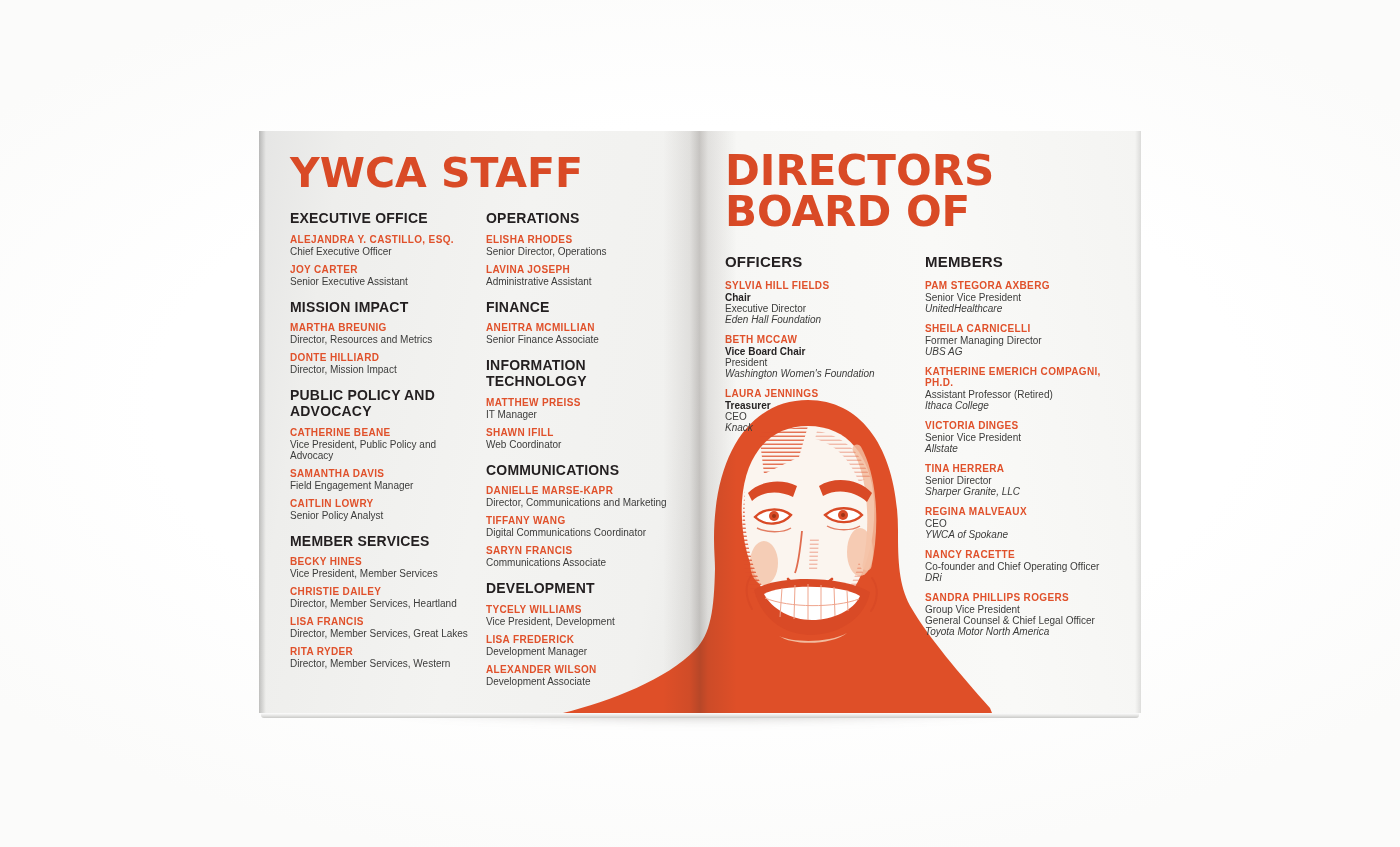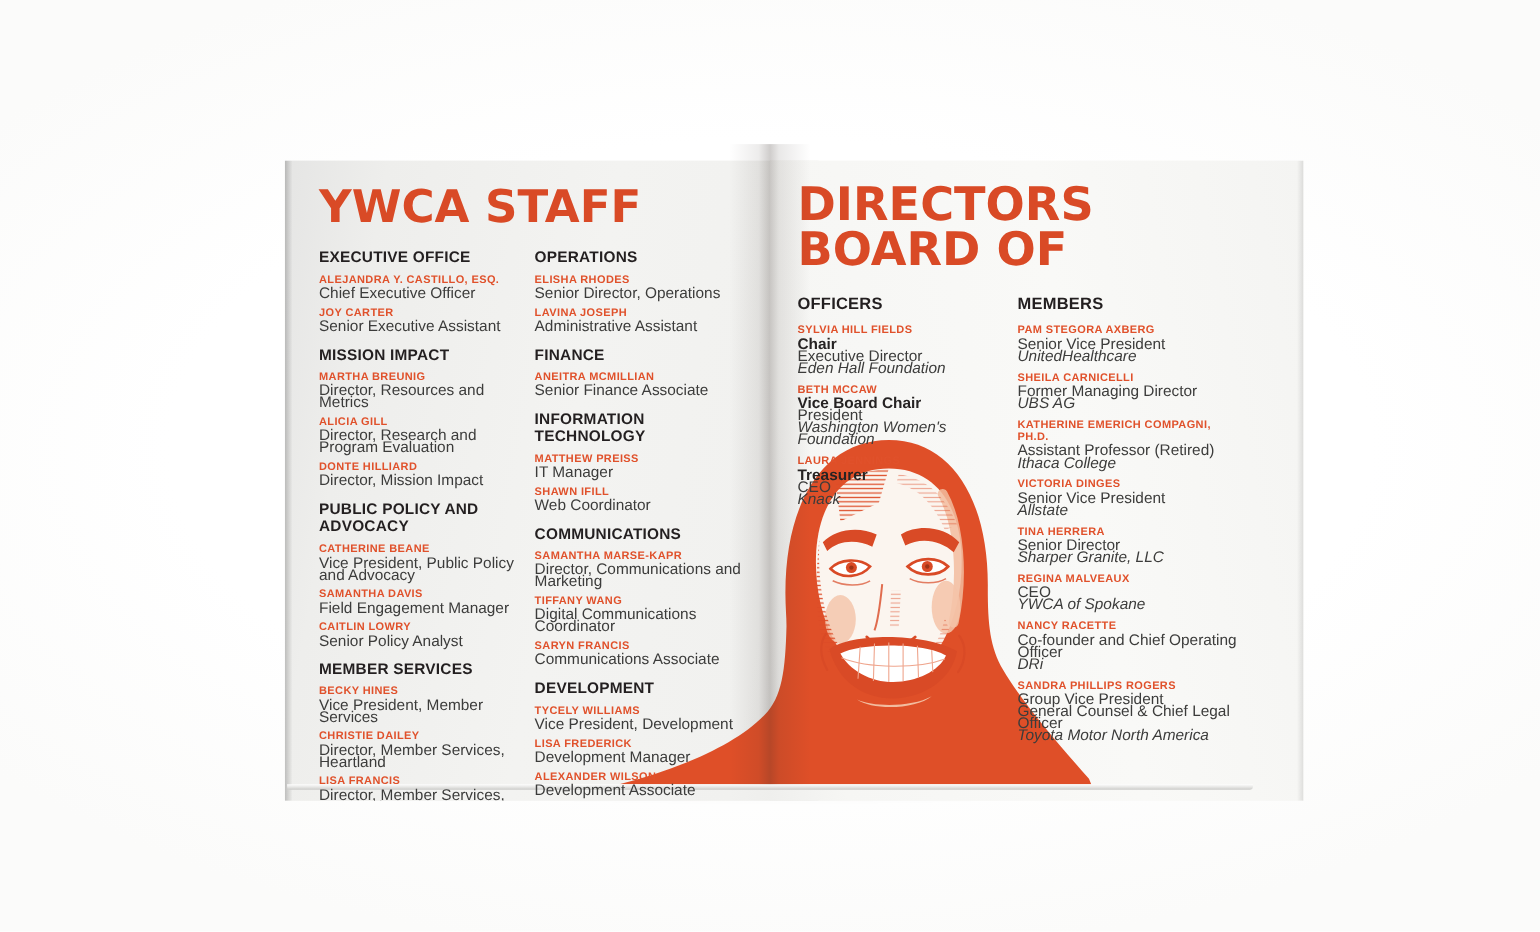--- a/index.html
+++ b/index.html
@@ -17,21 +17,21 @@
     filter:blur(5px);
   }
 
   .spread{position:absolute;left:259px;top:131px;width:882px;height:582px;}
   .spread::after{
     content:'';position:absolute;left:2px;right:2px;bottom:-5px;height:5px;
     background:linear-gradient(to bottom,#fdfdfd 0%, #e4e4e2 55%, #c9c9c7 100%);
     border-radius:0 0 3px 3px;
   }
 
-  .page{position:absolute;top:15px;height:582px;width:441px;overflow:hidden;padding-left:44px;}
+  .page{position:absolute;top:0;height:582px;width:441px;overflow:hidden;}
   .page-left{left:0;background:linear-gradient(100deg,#e5e5e4 0%, #eeeeec 16%, #f3f3f1 52%, #f1f1ef 86%, #ebebe9 100%);}
   .page-right{left:441px;background:linear-gradient(80deg,#efefed 0%, #f6f6f4 12%, #f9f9f7 58%, #f4f4f2 100%);}
   .page-left::before{content:'';position:absolute;left:0;top:0;bottom:0;width:7px;
     background:linear-gradient(to right, rgba(0,0,0,.20), rgba(0,0,0,0));}
   .page-right::before{content:'';position:absolute;right:0;top:0;bottom:0;width:6px;
     background:linear-gradient(to left, rgba(0,0,0,.10), rgba(0,0,0,0));}
 
   .gutter{position:absolute;left:404px;top:0;width:74px;height:582px;z-index:6;pointer-events:none;
     background:linear-gradient(to right, rgba(55,45,40,0) 0%, rgba(55,45,40,.09) 36%, rgba(55,45,40,.24) 50%, rgba(55,45,40,.11) 61%, rgba(55,45,40,0) 100%);}
 
@@ -66,21 +66,21 @@
     font-size:14px;line-height:1.12;letter-spacing:.2px;color:#231F20;
   }
   .page-right .section-heading{font-size:15px;margin-bottom:9px;}
 
   .person{margin-bottom:7px;}
   .page-right .person{margin-bottom:9px;}
   .person-name{
     font-size:10px;font-weight:bold;letter-spacing:.35px;
     color:#E0512B;line-height:11px;margin-bottom:1px;
   }
-  .person-line{font-size:14px;color:#3C3C3B;line-height:11px;}
+  .person-line{font-size:10px;color:#3C3C3B;line-height:11px;}
   .person-line.bold{font-weight:bold;color:#262323;}
   .person-line.italic{font-style:italic;}
 
   .footer{position:absolute;z-index:4;font-size:8px;font-weight:bold;letter-spacing:.55px;color:#231F20;margin-top:37px;}
   .footer-left{left:31px;top:552px;}
   .footer-left .pagenum{margin-right:15px;}
   .footer-right{right:28px;top:551px;text-align:center;}
   .footer-right .brand{color:#E0512B;margin-right:3px;}
   .footer-right .pagenum{margin-left:14px;}
 </style>
@@ -107,24 +107,20 @@
                 <div class="person-line">Senior Executive Assistant</div>
               </div>
             </section>
             <section class="section">
               <h3 class="section-heading">MISSION IMPACT</h3>
               <div class="person">
                 <div class="person-name">MARTHA BREUNIG</div>
                 <div class="person-line">Director, Resources and Metrics</div>
               </div>
               <div class="person">
-                <div class="person-name">ALICIA GILL</div>
-                <div class="person-line">Director, Research and Program Evaluation</div>
-              </div>
-              <div class="person">
                 <div class="person-name">DONTE HILLIARD</div>
                 <div class="person-line">Director, Mission Impact</div>
               </div>
             </section>
             <section class="section">
               <h3 class="section-heading">PUBLIC POLICY AND ADVOCACY</h3>
               <div class="person">
                 <div class="person-name">CATHERINE BEANE</div>
                 <div class="person-line">Vice President, Public Policy and Advocacy</div>
               </div>
@@ -183,21 +179,21 @@
                 <div class="person-line">IT Manager</div>
               </div>
               <div class="person">
                 <div class="person-name">SHAWN IFILL</div>
                 <div class="person-line">Web Coordinator</div>
               </div>
             </section>
             <section class="section">
               <h3 class="section-heading">COMMUNICATIONS</h3>
               <div class="person">
-                <div class="person-name">SAMANTHA MARSE-KAPR</div>
+                <div class="person-name">DANIELLE MARSE-KAPR</div>
                 <div class="person-line">Director, Communications and Marketing</div>
               </div>
               <div class="person">
                 <div class="person-name">TIFFANY WANG</div>
                 <div class="person-line">Digital Communications Coordinator</div>
               </div>
               <div class="person">
                 <div class="person-name">SARYN FRANCIS</div>
                 <div class="person-line">Communications Associate</div>
               </div>

